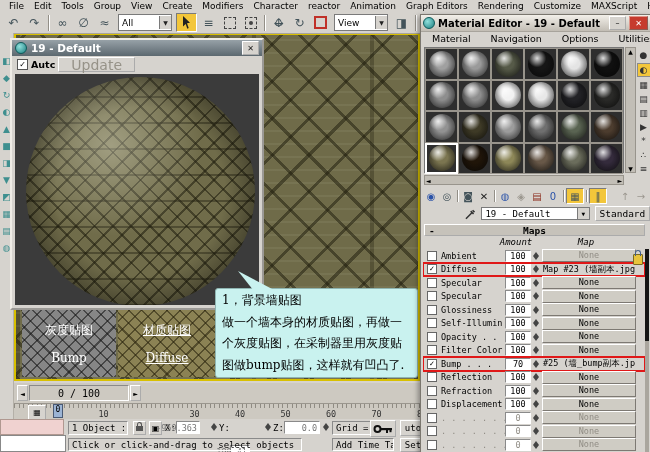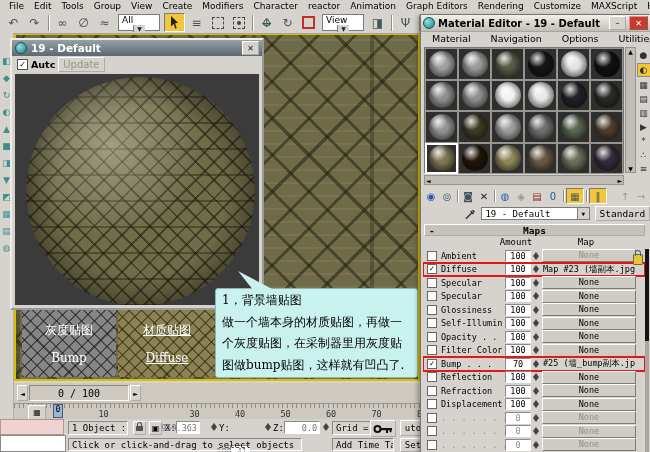--- a/index.html
+++ b/index.html
@@ -12,21 +12,21 @@
   .mitem{padding:0 5px;white-space:nowrap;}
   .toolbar{position:absolute;left:0;top:12px;width:650px;height:21px;background:#d6d3ce;
            border-bottom:1px solid #a8a49c;display:flex;align-items:center;padding-left:3px;z-index:2;}
   .tbtn{display:inline-flex;align-items:center;justify-content:center;width:19px;height:17px;
         margin:0 1px;font-size:12px;color:#43535a;position:relative;}
   .tbtn sup{font-size:7px;color:#a02010;}
   .tbtn.active{background:#f3c63a;border:1px solid;border-color:#7a7a7a #fff #fff #7a7a7a;}
   .tbtn.dim{color:#9b978f;}
   .tsep{width:1px;height:16px;background:#938f87;box-shadow:1px 0 0 #fff;margin:0 3px;}
   .tdd{display:inline-flex;align-items:center;height:15px;background:#fff;border:1px solid #7a7a7a;
-       margin:0 3px;font-size:9px;flex-direction:column;}
+       margin:0 3px;font-size:9px;}
   .tdd-label{padding:0 3px;min-width:34px;}
   .tdd-arrow{width:11px;height:13px;background:#d6d3ce;border-left:1px solid #7a7a7a;font-size:6px;
              display:flex;align-items:center;justify-content:center;color:#222;}
   .tbtn.cursor::before{content:"";width:10px;height:13px;background:#222;
        clip-path:polygon(15% 0,85% 52%,55% 56%,72% 92%,58% 98%,42% 62%,15% 80%);}
   .tbtn.dashed::before{content:"";width:10px;height:10px;border:1px dashed #444;}
   .tbtn.dot::after{content:"";position:absolute;width:4px;height:4px;border-radius:50%;background:#444;}
   .tbtn.movecross::before{content:"↔";position:absolute;font-size:12px;}
   .tbtn.movecross::after{content:"↕";position:absolute;font-size:12px;}
   .tbtn.scalebox::before{content:"";width:9px;height:9px;border:2px solid #c03028;}
@@ -53,22 +53,22 @@
             gap:4px;padding:0 3px;}
   .win-icon{width:10px;height:10px;border-radius:50%;background:radial-gradient(circle at 35% 35%,#8fe0dc,#1d7f80);
             border:1px solid #0d5a5a;flex:none;}
   .pw-title-text{flex:1;color:#fff;font-weight:bold;font-size:10.5px;white-space:nowrap;}
   .sm-btn{width:15px;height:12px;background:#d6d3ce;border:1px outset #fff;font-size:8px;
           display:flex;align-items:center;justify-content:center;color:#222;flex:none;}
   .pw-controls{height:17px;display:flex;align-items:center;gap:3px;padding:0 5px;}
   .checkbox{width:9px;height:9px;background:#fff;border:1px solid #555;font-size:8px;line-height:9px;
             text-align:center;flex:none;}
   .pw-check-label{font-size:9.5px;font-weight:bold;}
-  .pw-update{height:13px;padding:0 4px;background:#d6d3ce;border:1px outset #fff;color:#969288;
-             font-size:10px;display:flex;align-items:center;}
+  .pw-update{height:13px;padding:0 12px;background:#d6d3ce;border:1px outset #fff;color:#969288;
+             font-size:14px;display:flex;align-items:center;}
   .pw-body{position:absolute;left:3px;top:34px;right:3px;bottom:3px;background:#3b3b3b;overflow:hidden;}
   .sphere{position:absolute;left:11px;top:3px;width:229px;height:229px;border-radius:50%;background:
      radial-gradient(circle at 37% 30%, rgba(255,255,235,.34), rgba(255,255,235,0) 42%),
      radial-gradient(circle at 50% 50%, rgba(0,0,0,0) 52%, rgba(0,0,0,.38) 74%, rgba(0,0,0,.85) 98%),
      repeating-linear-gradient(45deg, rgba(32,30,14,.55) 0 2px, rgba(0,0,0,0) 2px 13px),
      repeating-linear-gradient(-45deg, rgba(32,30,14,.55) 0 2px, rgba(0,0,0,0) 2px 13px),
      repeating-linear-gradient(0deg, rgba(28,26,12,.4) 0 2px, rgba(0,0,0,0) 2px 26px),
      #706c4a;}
 
   
@@ -165,21 +165,21 @@
   .me-dd-arrow{margin-left:auto;width:11px;height:11px;background:#d6d3ce;border-left:1px solid #7a7a7a;
                font-size:6px;display:flex;align-items:center;justify-content:center;}
   .me-standard{width:56px;height:13px;background:#d6d3ce;border:1px outset #fff;
                font-family:"DejaVu Sans Mono",monospace;font-size:9.5px;display:flex;align-items:center;
                justify-content:center;}
   .me-rollout-head{position:absolute;left:3px;top:209px;width:221px;height:12px;background:#c6c2ba;
                border:1px outset #fff;font-family:"DejaVu Sans Mono",monospace;font-size:9.5px;
                font-weight:bold;display:flex;align-items:center;justify-content:center;box-sizing:border-box;}
   .minus{position:absolute;left:4px;font-weight:bold;}
   .me-colheads{position:absolute;left:0;top:222px;width:229px;height:11px;
-               font-family:"DejaVu Sans Mono",monospace;font-size:9px;}
+               font-family:"DejaVu Sans Mono",monospace;font-size:9px;font-style:italic;}
   .ch-amount{position:absolute;left:71px;width:48px;text-align:center;}
   .ch-map{position:absolute;left:141px;width:48px;text-align:center;}
   .me-rows{position:absolute;left:2px;top:234px;width:222px;height:204px;overflow:hidden;}
   .maps-row{height:13.5px;display:flex;align-items:center;position:relative;}
   .maps-row.hl{outline:2px solid #e01818;outline-offset:-1px;}
   .mcheck{width:8px;height:8px;background:#fff;border:1px solid #666;margin-left:4px;font-size:7px;
           line-height:8px;text-align:center;flex:none;}
   .mlabel{width:64px;margin-left:4px;font-family:"DejaVu Sans Mono",monospace;font-size:8.5px;
           white-space:nowrap;overflow:hidden;flex:none;}
   .mamount{width:24px;height:10px;background:#fff;border:1px solid;border-color:#8a8a8a #fff #fff #8a8a8a;

